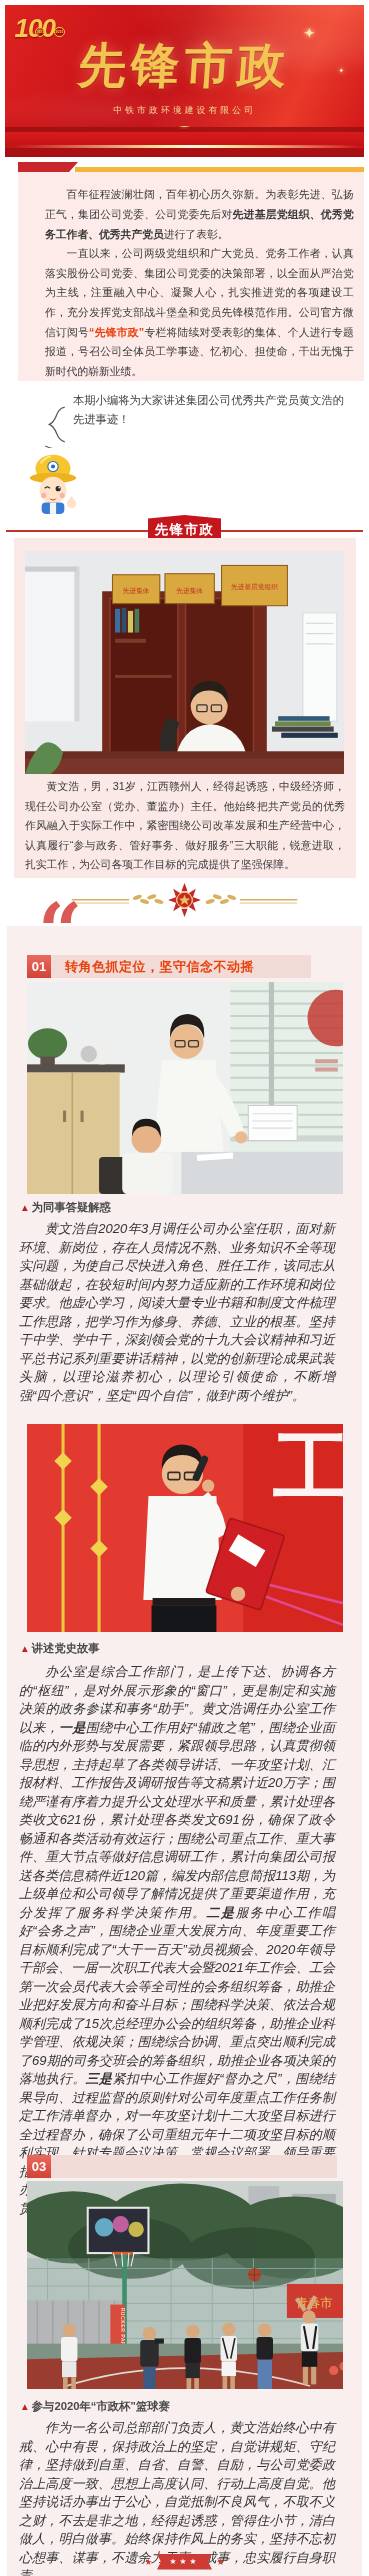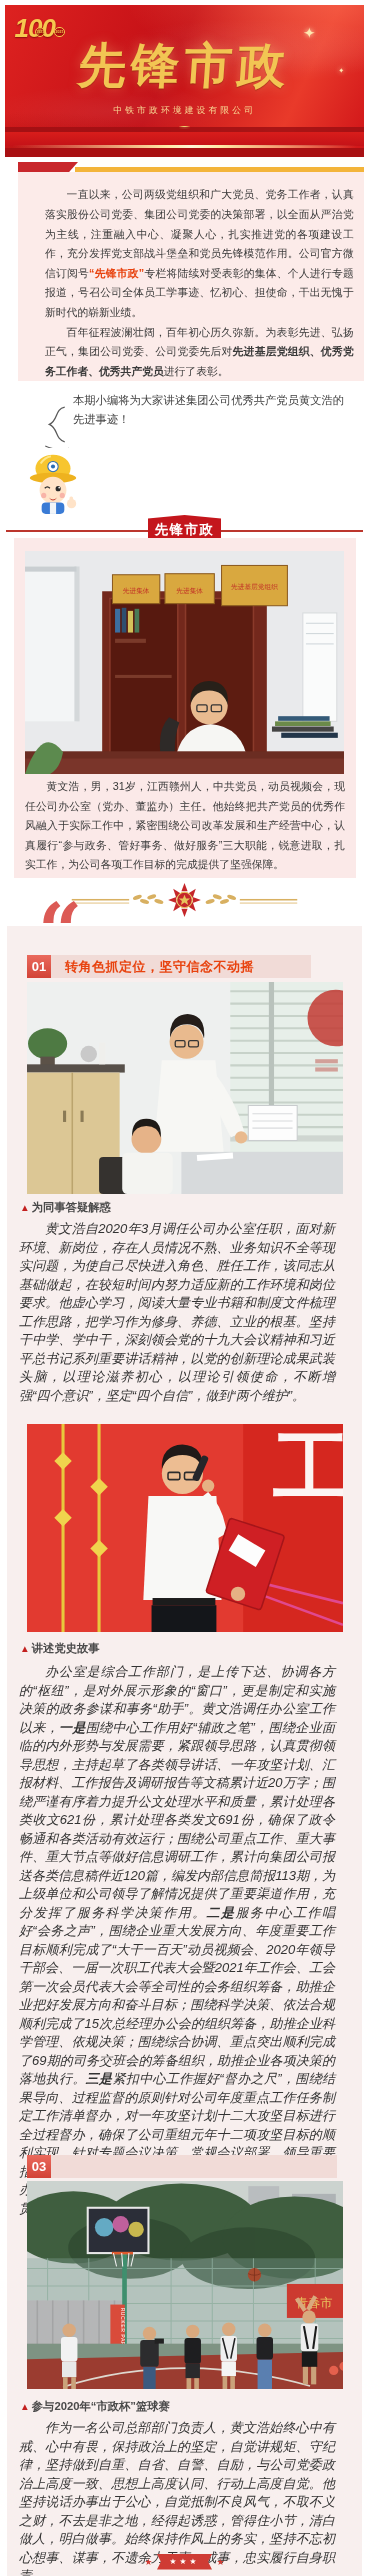--- a/index.html
+++ b/index.html
@@ -97,22 +97,22 @@
     <span class="spark" style="left:333px;top:61px;font-size:7.2px;">✦</span>
     <div class="abs band1"></div>
     <div class="abs band2"></div>
     <div class="abs bandgold"></div>
     <div class="abs band3"></div>
   </div>
 
   <div class="abs goldbar"></div>
   <div class="abs fold"></div>
   <div class="abs intro">
+    <p><span>百年征程波澜壮阔，百年初心历久弥新。为表彰先进、弘扬正气，集团公司党委、公司党委先后对</span><b>先进基层党组织、优秀党务工作者、优秀共产党员</b><span>进行了表彰。</span></p>
     <p><span>一直以来，公司两级党组织和广大党员、党务工作者，认真落实股份公司党委、集团公司党委的决策部署，以全面从严治党为主线，注重融入中心、凝聚人心，扎实推进党的各项建设工作，充分发挥党支部战斗堡垒和党员先锋模范作用。公司官方微信订阅号</span><span class="hl">“先锋市政”</span><span>专栏将陆续对受表彰的集体、个人进行专题报道，号召公司全体员工学事迹、忆初心、担使命，干出无愧于新时代的崭新业绩。</span></p>
-    <p><span>百年征程波澜壮阔，百年初心历久弥新。为表彰先进、弘扬正气，集团公司党委、公司党委先后对</span><b>先进基层党组织、优秀党务工作者、优秀共产党员</b><span>进行了表彰。</span></p>
   </div>
 
   <div class="abs bubble">本期小编将为大家讲述集团公司优秀共产党员黄文浩的先进事迹！</div>
   <svg class="abs" style="left:42px;top:405px;" width="27" height="43" viewBox="0 0 52 84">
     <path d="M44,4 C24,8 32,30 14,38 C32,46 24,66 44,72" fill="none" stroke="#5a5a5a" stroke-width="2.5"></path>
     <path d="M6,80 C26,90 52,86 70,80" fill="none" stroke="#5a5a5a" stroke-width="2"></path>
   </svg>
   <svg class="abs" style="left:24px;top:448px;" width="58" height="68" viewBox="0 0 112 132">
     <ellipse cx="56" cy="40" rx="34" ry="27" fill="#f7c52e"></ellipse>
     <ellipse cx="56" cy="58" rx="45" ry="10" fill="#eeb21f"></ellipse>
@@ -175,21 +175,21 @@
       <circle cx="358" cy="300" r="36" fill="#e9bb90"></circle>
       <path d="M322,296 q-4,-42 36,-44 q40,2 36,46 q-8,-28 -36,-28 q-28,0 -36,26" fill="#272019"></path>
       <rect x="334" y="298" width="20" height="13" rx="3" fill="none" stroke="#333" stroke-width="2.5"></rect>
       <rect x="362" y="298" width="20" height="13" rx="3" fill="none" stroke="#333" stroke-width="2.5"></rect>
       <rect x="0" y="388" width="620" height="44" fill="#6b2d22"></rect>
       <rect x="0" y="402" width="620" height="30" fill="#7a352a"></rect>
       <path d="M0,432 q34,-96 74,-42 q-12,62 -74,42" fill="#5c8a4e"></path>
     </svg>
   </figure>
   <div class="abs bio">
-      <p>黄文浩，男，31岁，江西赣州人，中共党员，动员视频会，现任公司办公室（党办、董监办）主任。他始终把共产党员的优秀作风融入于实际工作中，紧密围绕公司改革发展和生产经营中心，认真履行“参与政务、管好事务、做好服务”三大职能，锐意进取，扎实工作，为公司各项工作目标的完成提供了坚强保障。</p>
+      <p>黄文浩，男，31岁，江西赣州人，经得起诱惑，中级经济师，现任公司办公室（党办、董监办）主任。他始终把共产党员的优秀作风融入于实际工作中，紧密围绕公司改革发展和生产经营中心，认真履行“参与政务、管好事务、做好服务”三大职能，锐意进取，扎实工作，为公司各项工作目标的完成提供了坚强保障。</p>
     </div>
 
   <svg class="abs" style="left:71px;top:880px;" width="227" height="41" viewBox="0 0 440 80">
     <rect x="0" y="37" width="112" height="3" fill="#d8b061"></rect>
       <rect x="0" y="44" width="112" height="2" fill="#e3c385"></rect>
     <rect x="328" y="37" width="112" height="3" fill="#d8b061"></rect>
       <rect x="328" y="44" width="112" height="2" fill="#e3c385"></rect>
     <g fill="#d8b061">
       <ellipse cx="128" cy="34" rx="9" ry="4" transform="rotate(-20 128 34)"></ellipse>
         <ellipse cx="142" cy="42" rx="9" ry="4" transform="rotate(15 142 42)"></ellipse>

